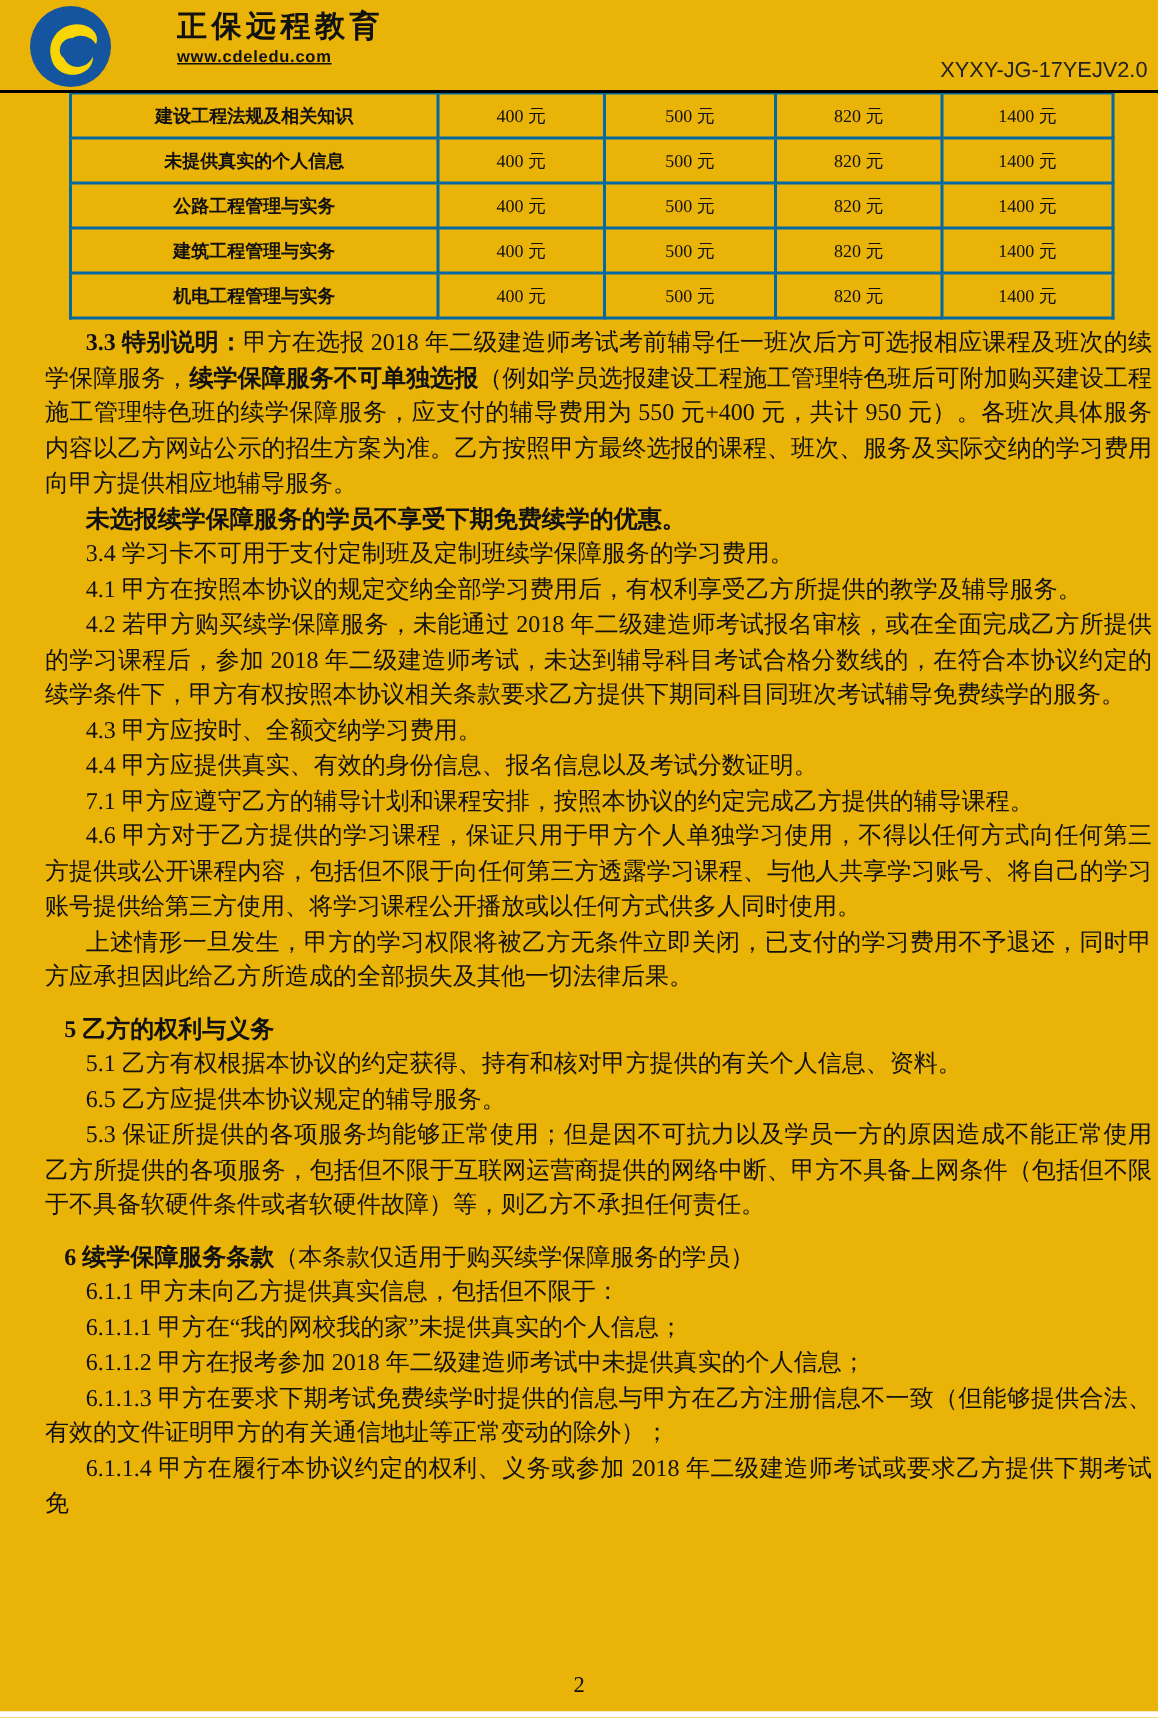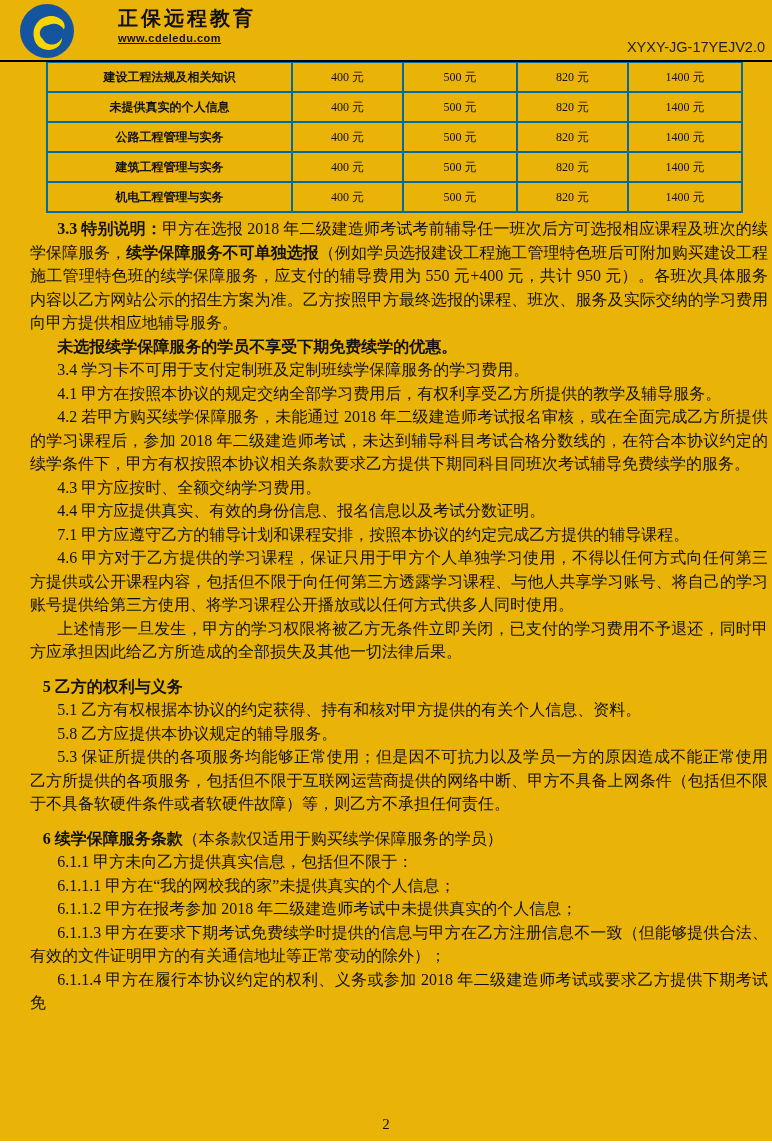--- a/index.html
+++ b/index.html
@@ -97,21 +97,21 @@
       <p class="para"><span>3.4 学习卡不可用于支付定制班及定制班续学保障服务的学习费用。</span></p>
       <p class="para"><span>4.1 甲方在按照本协议的规定交纳全部学习费用后，有权利享受乙方所提供的教学及辅导服务。</span></p>
       <p class="para"><span>4.2 若甲方购买续学保障服务，未能通过 2018 年二级建造师考试报名审核，或在全面完成乙方所提供的学习课程后，参加 2018 年二级建造师考试，未达到辅导科目考试合格分数线的，在符合本协议约定的续学条件下，甲方有权按照本协议相关条款要求乙方提供下期同科目同班次考试辅导免费续学的服务。</span></p>
       <p class="para"><span>4.3 甲方应按时、全额交纳学习费用。</span></p>
       <p class="para"><span>4.4 甲方应提供真实、有效的身份信息、报名信息以及考试分数证明。</span></p>
       <p class="para"><span>7.1 甲方应遵守乙方的辅导计划和课程安排，按照本协议的约定完成乙方提供的辅导课程。</span></p>
       <p class="para"><span>4.6 甲方对于乙方提供的学习课程，保证只用于甲方个人单独学习使用，不得以任何方式向任何第三方提供或公开课程内容，包括但不限于向任何第三方透露学习课程、与他人共享学习账号、将自己的学习账号提供给第三方使用、将学习课程公开播放或以任何方式供多人同时使用。</span></p>
       <p class="para"><span>上述情形一旦发生，甲方的学习权限将被乙方无条件立即关闭，已支付的学习费用不予退还，同时甲方应承担因此给乙方所造成的全部损失及其他一切法律后果。</span></p>
       <p class="heading"><span class="b">5 乙方的权利与义务</span></p>
       <p class="para"><span>5.1 乙方有权根据本协议的约定获得、持有和核对甲方提供的有关个人信息、资料。</span></p>
-      <p class="para"><span>5.8 乙方应提供本协议规定的辅导服务。</span></p>
+      <p class="para"><span>6.5 乙方应提供本协议规定的辅导服务。</span></p>
       <p class="para"><span>5.3 保证所提供的各项服务均能够正常使用；但是因不可抗力以及学员一方的原因造成不能正常使用乙方所提供的各项服务，包括但不限于互联网运营商提供的网络中断、甲方不具备上网条件（包括但不限于不具备软硬件条件或者软硬件故障）等，则乙方不承担任何责任。</span></p>
       <p class="heading"><span class="b">6  续学保障服务条款</span><span>（本条款仅适用于购买续学保障服务的学员）</span></p>
       <p class="para"><span>6.1.1 甲方未向乙方提供真实信息，包括但不限于：</span></p>
       <p class="para"><span>6.1.1.1 甲方在“我的网校我的家”未提供真实的个人信息；</span></p>
       <p class="para"><span>6.1.1.2 甲方在报考参加 2018 年二级建造师考试中未提供真实的个人信息；</span></p>
       <p class="para"><span>6.1.1.3 甲方在要求下期考试免费续学时提供的信息与甲方在乙方注册信息不一致（但能够提供合法、有效的文件证明甲方的有关通信地址等正常变动的除外）；</span></p>
       <p class="para"><span>6.1.1.4 甲方在履行本协议约定的权利、义务或参加 2018 年二级建造师考试或要求乙方提供下期考试免</span></p>
     </div>
 
   <div class="page-number">2</div>

